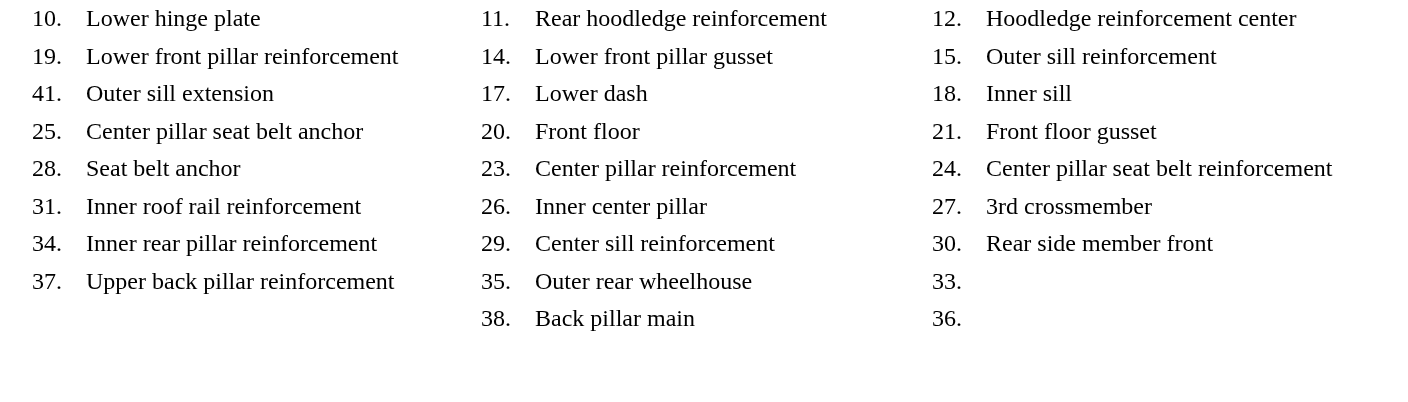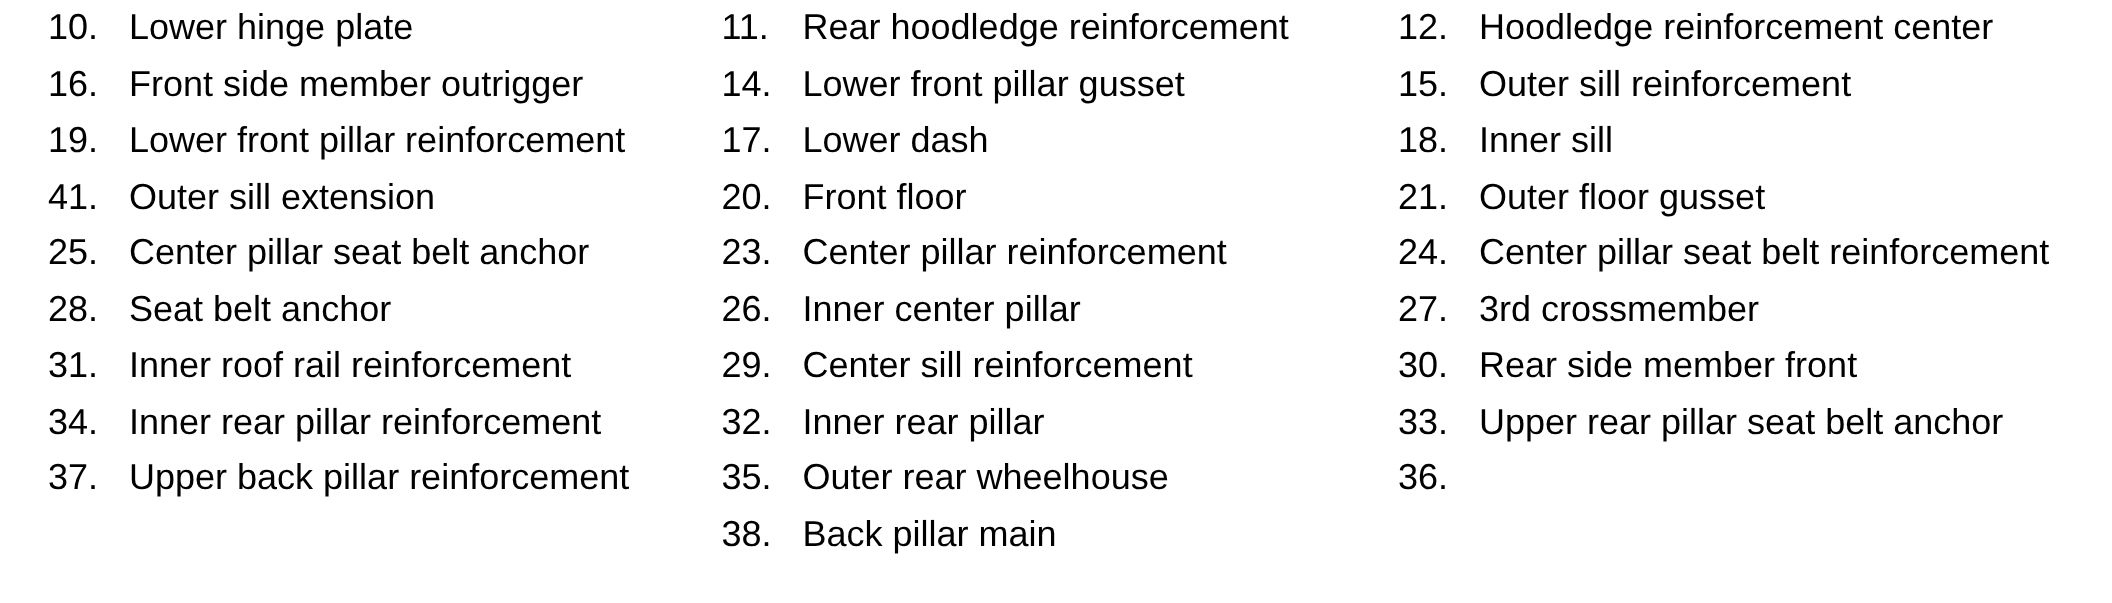--- a/index.html
+++ b/index.html
@@ -6,21 +6,21 @@
     margin: 0;
     padding: 0;
     background: #ffffff;
   }
   .page {
     position: relative;
     width: 1408px;
     height: 402px;
     background: #ffffff;
     overflow: hidden;
-    font-family: Liberation Sans, sans-serif;
+    font-family: Liberation Serif, serif;
     font-size: 24px;
     color: #000000;
     -webkit-font-smoothing: antialiased;
   }
   .col {
     position: absolute;
     top: 0;
   }
   .col-1 { left: 32px; }
   .col-2 { left: 481px; }
@@ -39,24 +39,20 @@
   }
 </style>
 </head>
 <body>
 
 <div class="page">
   <div class="col col-1">
       <div class="row">
         <span class="num">10.</span>
         <span class="label">Lower hinge plate</span>
-      </div>
-      <div class="row">
-        <span class="num">16.</span>
-        <span class="label">Front side member outrigger</span>
       </div>
       <div class="row">
         <span class="num">19.</span>
         <span class="label">Lower front pillar reinforcement</span>
       </div>
       <div class="row">
         <span class="num">41.</span>
         <span class="label">Outer sill extension</span>
       </div>
       <div class="row">
@@ -103,24 +99,20 @@
       </div>
       <div class="row">
         <span class="num">26.</span>
         <span class="label">Inner center pillar</span>
       </div>
       <div class="row">
         <span class="num">29.</span>
         <span class="label">Center sill reinforcement</span>
       </div>
       <div class="row">
-        <span class="num">32.</span>
-        <span class="label">Inner rear pillar</span>
-      </div>
-      <div class="row">
         <span class="num">35.</span>
         <span class="label">Outer rear wheelhouse</span>
       </div>
       <div class="row">
         <span class="num">38.</span>
         <span class="label">Back pillar main</span>
       </div>
     </div>
   <div class="col col-3">
       <div class="row">
@@ -130,35 +122,34 @@
       <div class="row">
         <span class="num">15.</span>
         <span class="label">Outer sill reinforcement</span>
       </div>
       <div class="row">
         <span class="num">18.</span>
         <span class="label">Inner sill</span>
       </div>
       <div class="row">
         <span class="num">21.</span>
-        <span class="label">Outer floor gusset</span>
+        <span class="label">Front floor gusset</span>
       </div>
       <div class="row">
         <span class="num">24.</span>
         <span class="label">Center pillar seat belt reinforcement</span>
       </div>
       <div class="row">
         <span class="num">27.</span>
         <span class="label">3rd crossmember</span>
       </div>
       <div class="row">
         <span class="num">30.</span>
         <span class="label">Rear side member front</span>
       </div>
       <div class="row">
         <span class="num">33.</span>
-        <span class="label">Upper rear pillar seat belt anchor</span>
       </div>
       <div class="row">
         <span class="num">36.</span>
       </div>
     </div>
 </div>
 
 </body></html>

